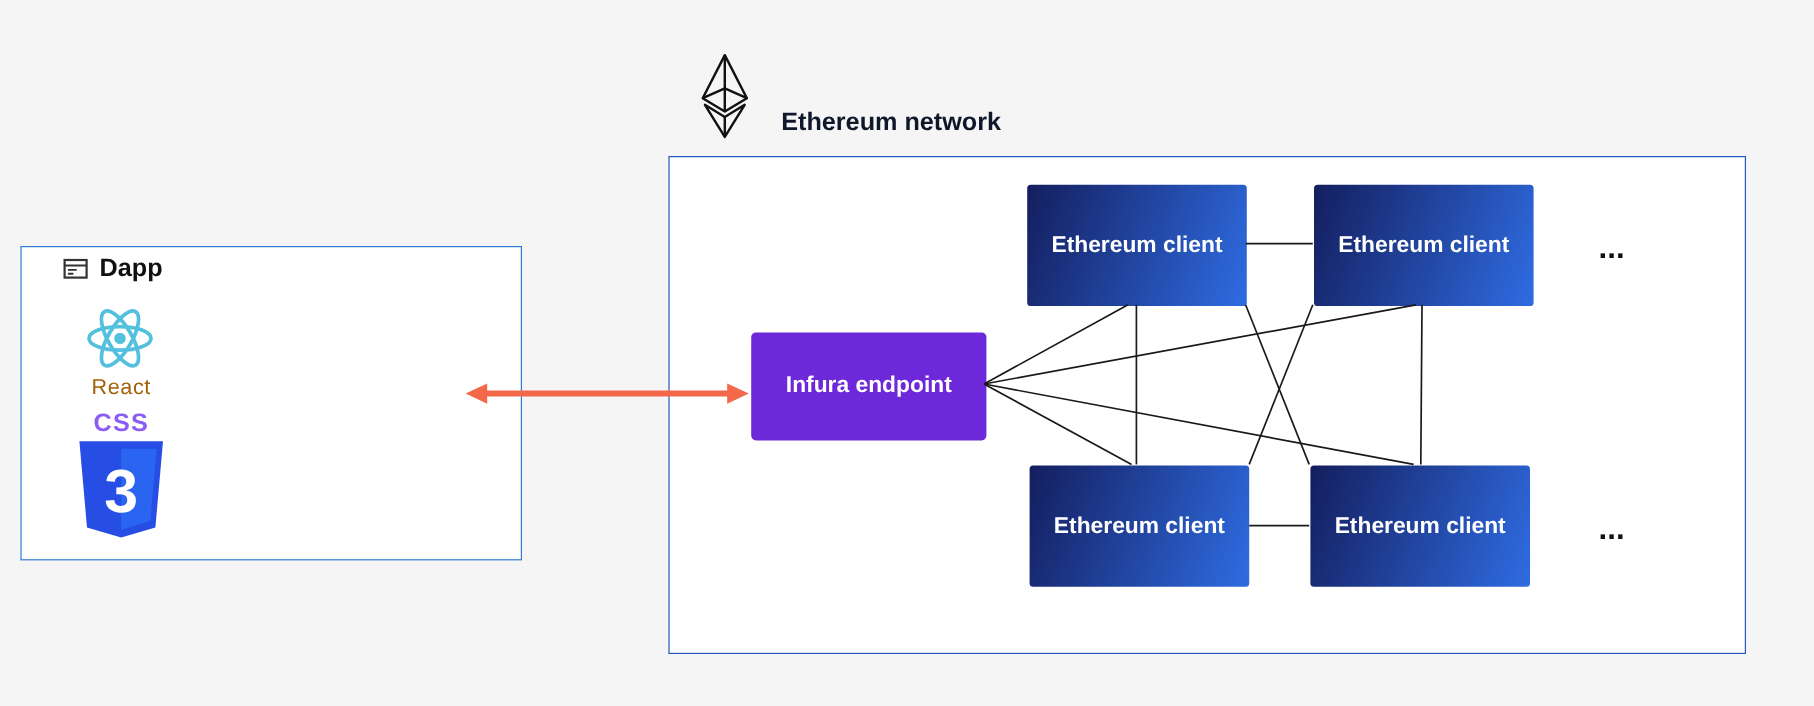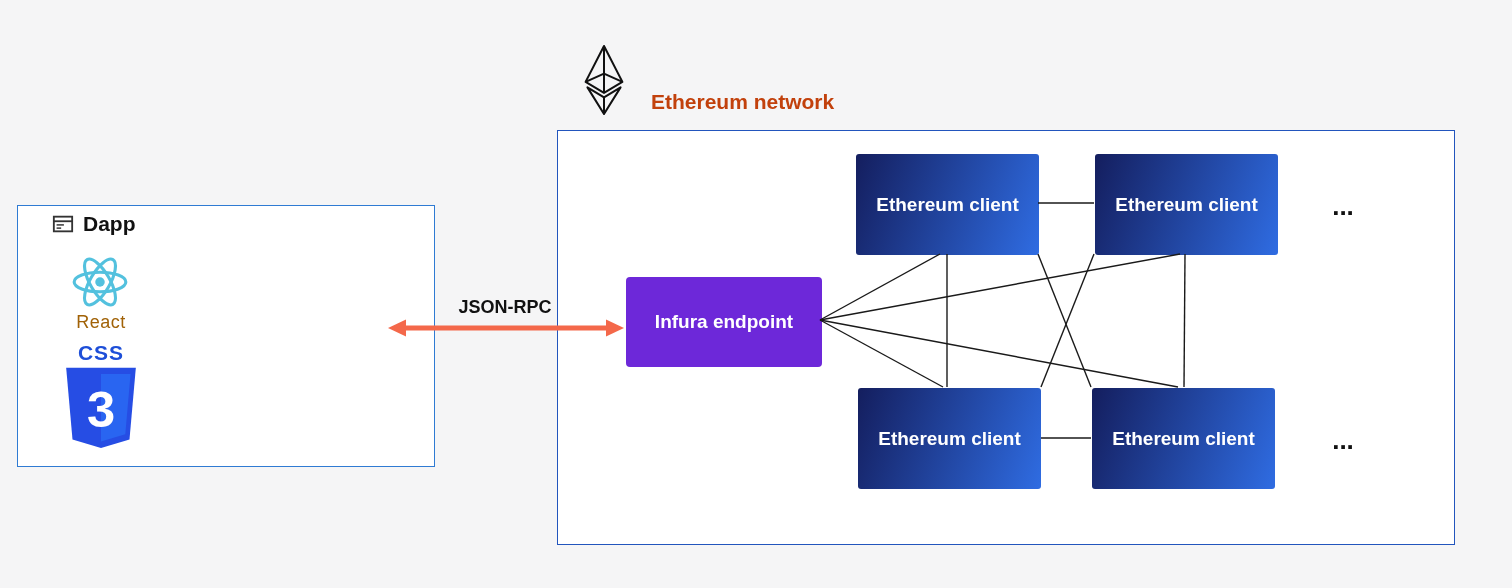--- a/index.html
+++ b/index.html
@@ -29,26 +29,26 @@
   .ellipsis.top { left:763px; top:62px; }
   .ellipsis.bottom { left:763px; top:296px; }
 
   .dapp-title { position:absolute; left:34px; top:6px; display:flex; align-items:center; gap:9px;
                 font-size:21px; font-weight:bold; color:#111; z-index:2; }
 
   .react-icon { position:absolute; left:51px; top:47px; z-index:2; }
   .react-label { position:absolute; left:43px; top:106px; width:80px; text-align:center;
                  font-size:18px; color:#a16207; letter-spacing:.5px; z-index:2; }
   .css-wordmark { position:absolute; left:43px; top:135px; width:80px; text-align:center;
-                  font-size:21px; font-weight:900; color:#1d4ed8; letter-spacing:1px; z-index:2; }
+                  font-size:21px; font-weight:900; color:#8b5cf6; letter-spacing:1px; z-index:2; }
   .css-shield { position:absolute; left:45px; top:160px; z-index:2; }
 
   .eth-logo { position:absolute; left:581px; top:42px; z-index:2; }
   .network-title { position:absolute; left:651px; top:90px; font-size:21px; font-weight:bold;
-                   color:#c2410c; z-index:2; }
+                   color:#0f172a; z-index:2; }
 
   .jsonrpc-label { position:absolute; left:386px; top:297px; width:238px; text-align:center;
                    font-size:18px; font-weight:bold; color:#111; z-index:3; }
   .arrow { position:absolute; left:388px; top:316px; z-index:3; }
 </style>
 </head>
 <body>
 
 <div class="canvas">
 
@@ -91,21 +91,20 @@
 
     <div class="css-wordmark">CSS</div>
     <svg class="css-shield" width="76" height="90" viewBox="0 0 72 82">
       <polygon points="3,0 69,0 63,68 36,76 9,68" fill="#264de4"></polygon>
       <polygon points="36,6 64,6 59,63 36,70" fill="#2965f1"></polygon>
       <text x="36" y="56" text-anchor="middle" font-size="48" font-weight="bold" font-family="Liberation Sans, sans-serif" fill="#ffffff">3</text>
     </svg>
 
   </div>
 
-  <div class="jsonrpc-label">JSON-RPC</div>
   <svg class="arrow" width="236" height="24" viewBox="0 0 236 24">
     <line x1="15" y1="12" x2="221" y2="12" stroke="#f4684a" stroke-width="5"></line>
     <polygon points="0,12 18,3.5 18,20.5" fill="#f4684a"></polygon>
     <polygon points="236,12 218,3.5 218,20.5" fill="#f4684a"></polygon>
   </svg>
 
   <svg class="eth-logo" width="46" height="76" viewBox="0 0 50 80">
     <g fill="none" stroke="#111" stroke-width="2.2" stroke-linejoin="round">
       <path d="M25 3 L45 42 L25 54 L5 42 Z"></path>
       <path d="M25 3 L25 54"></path>

